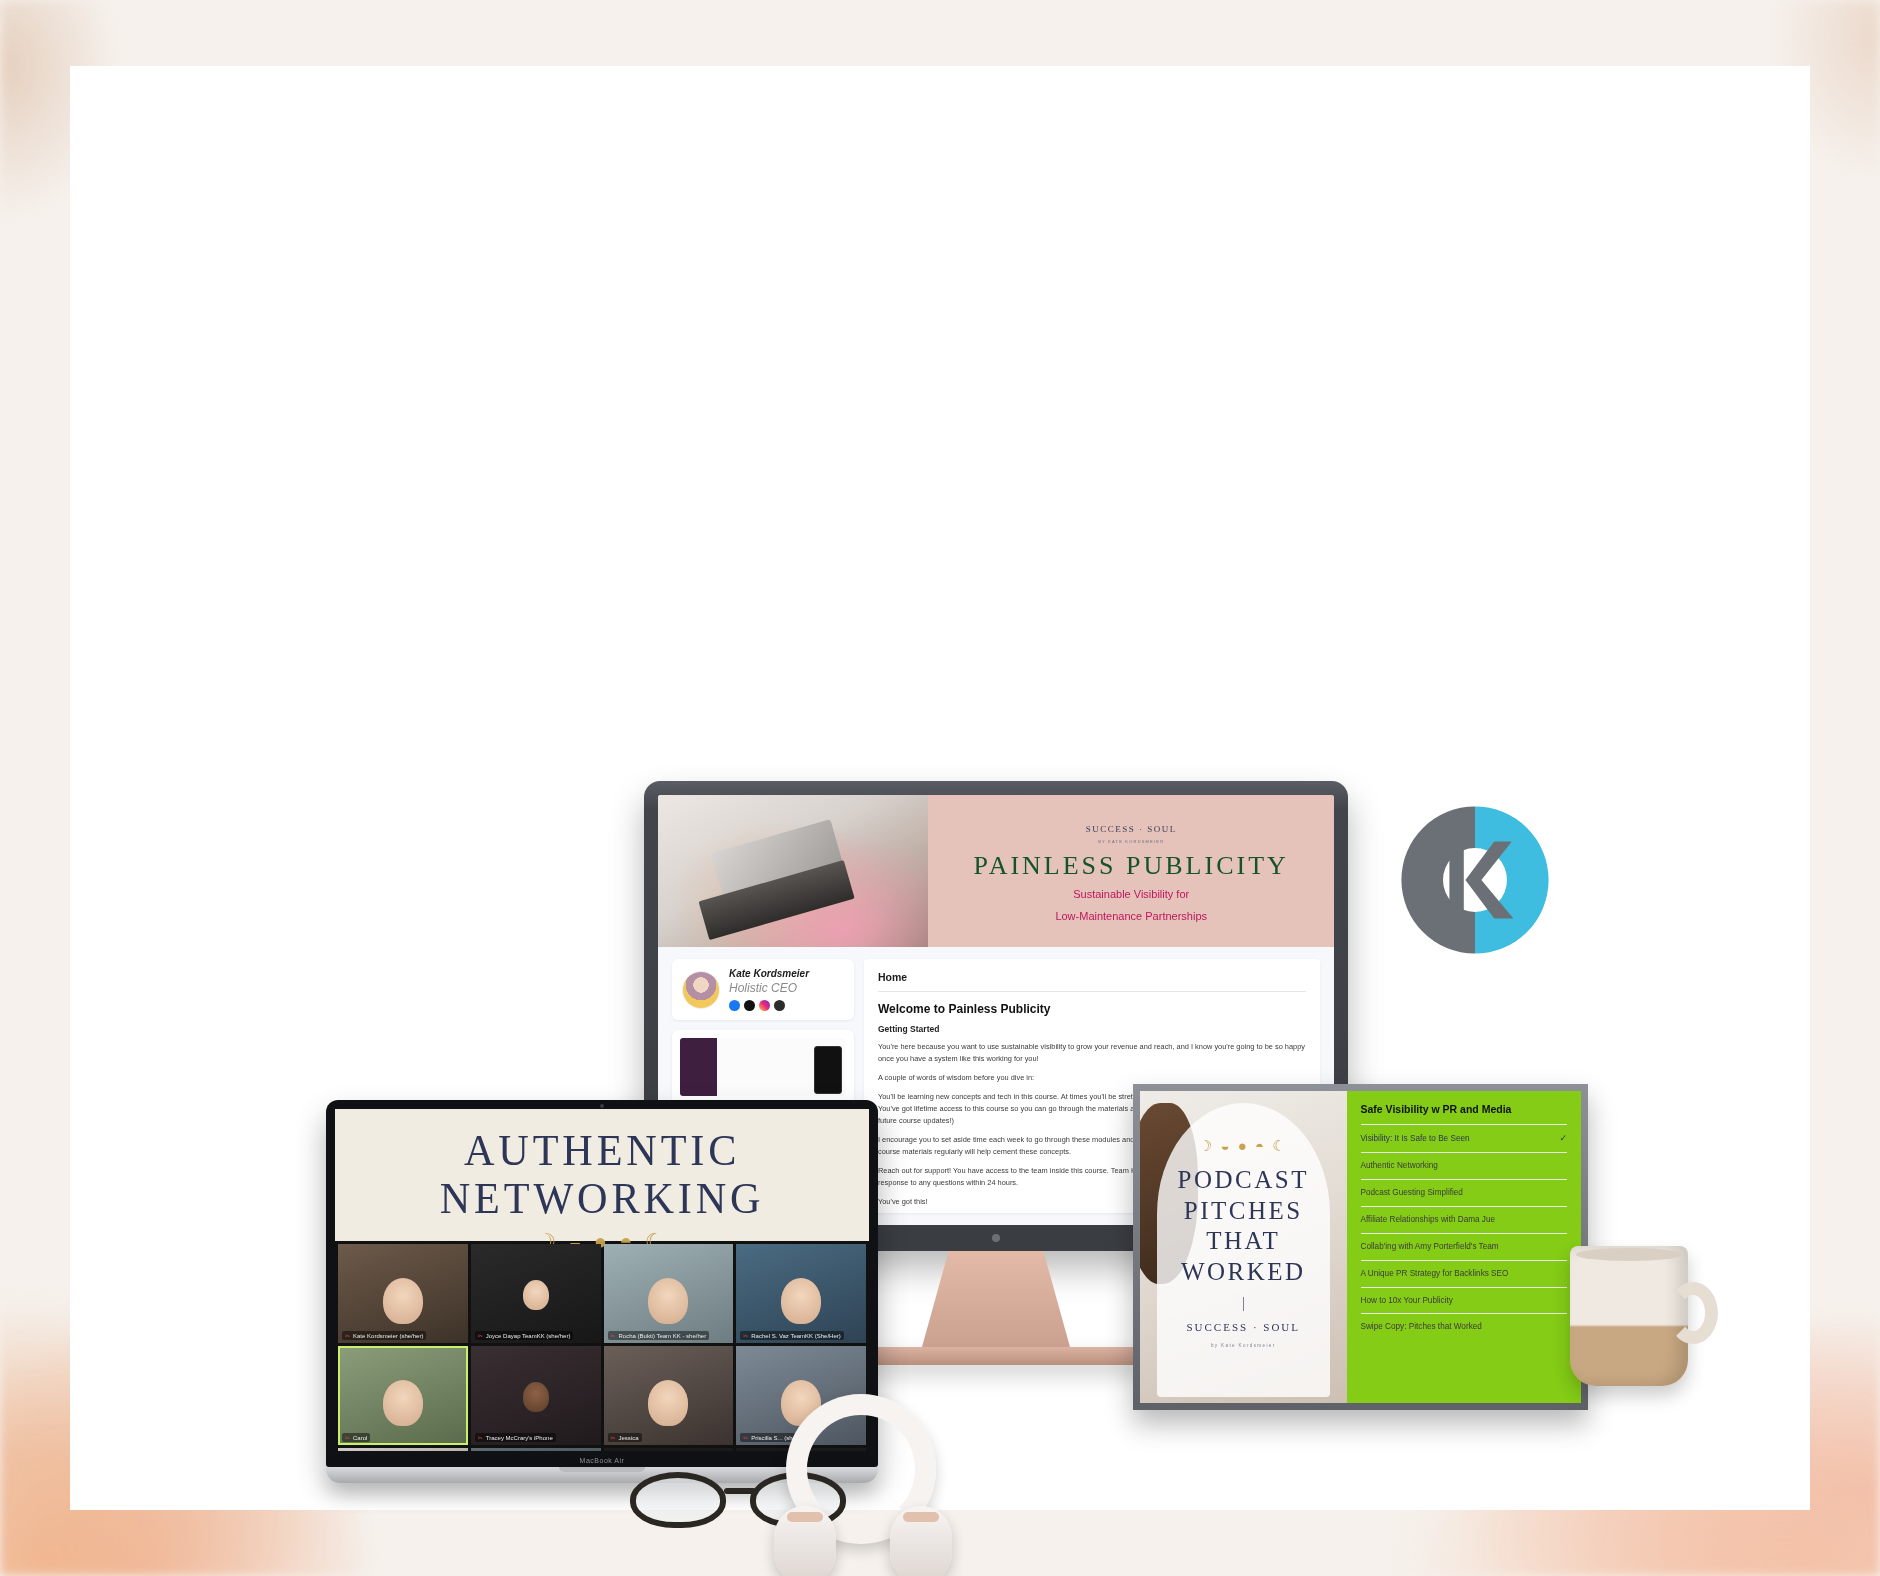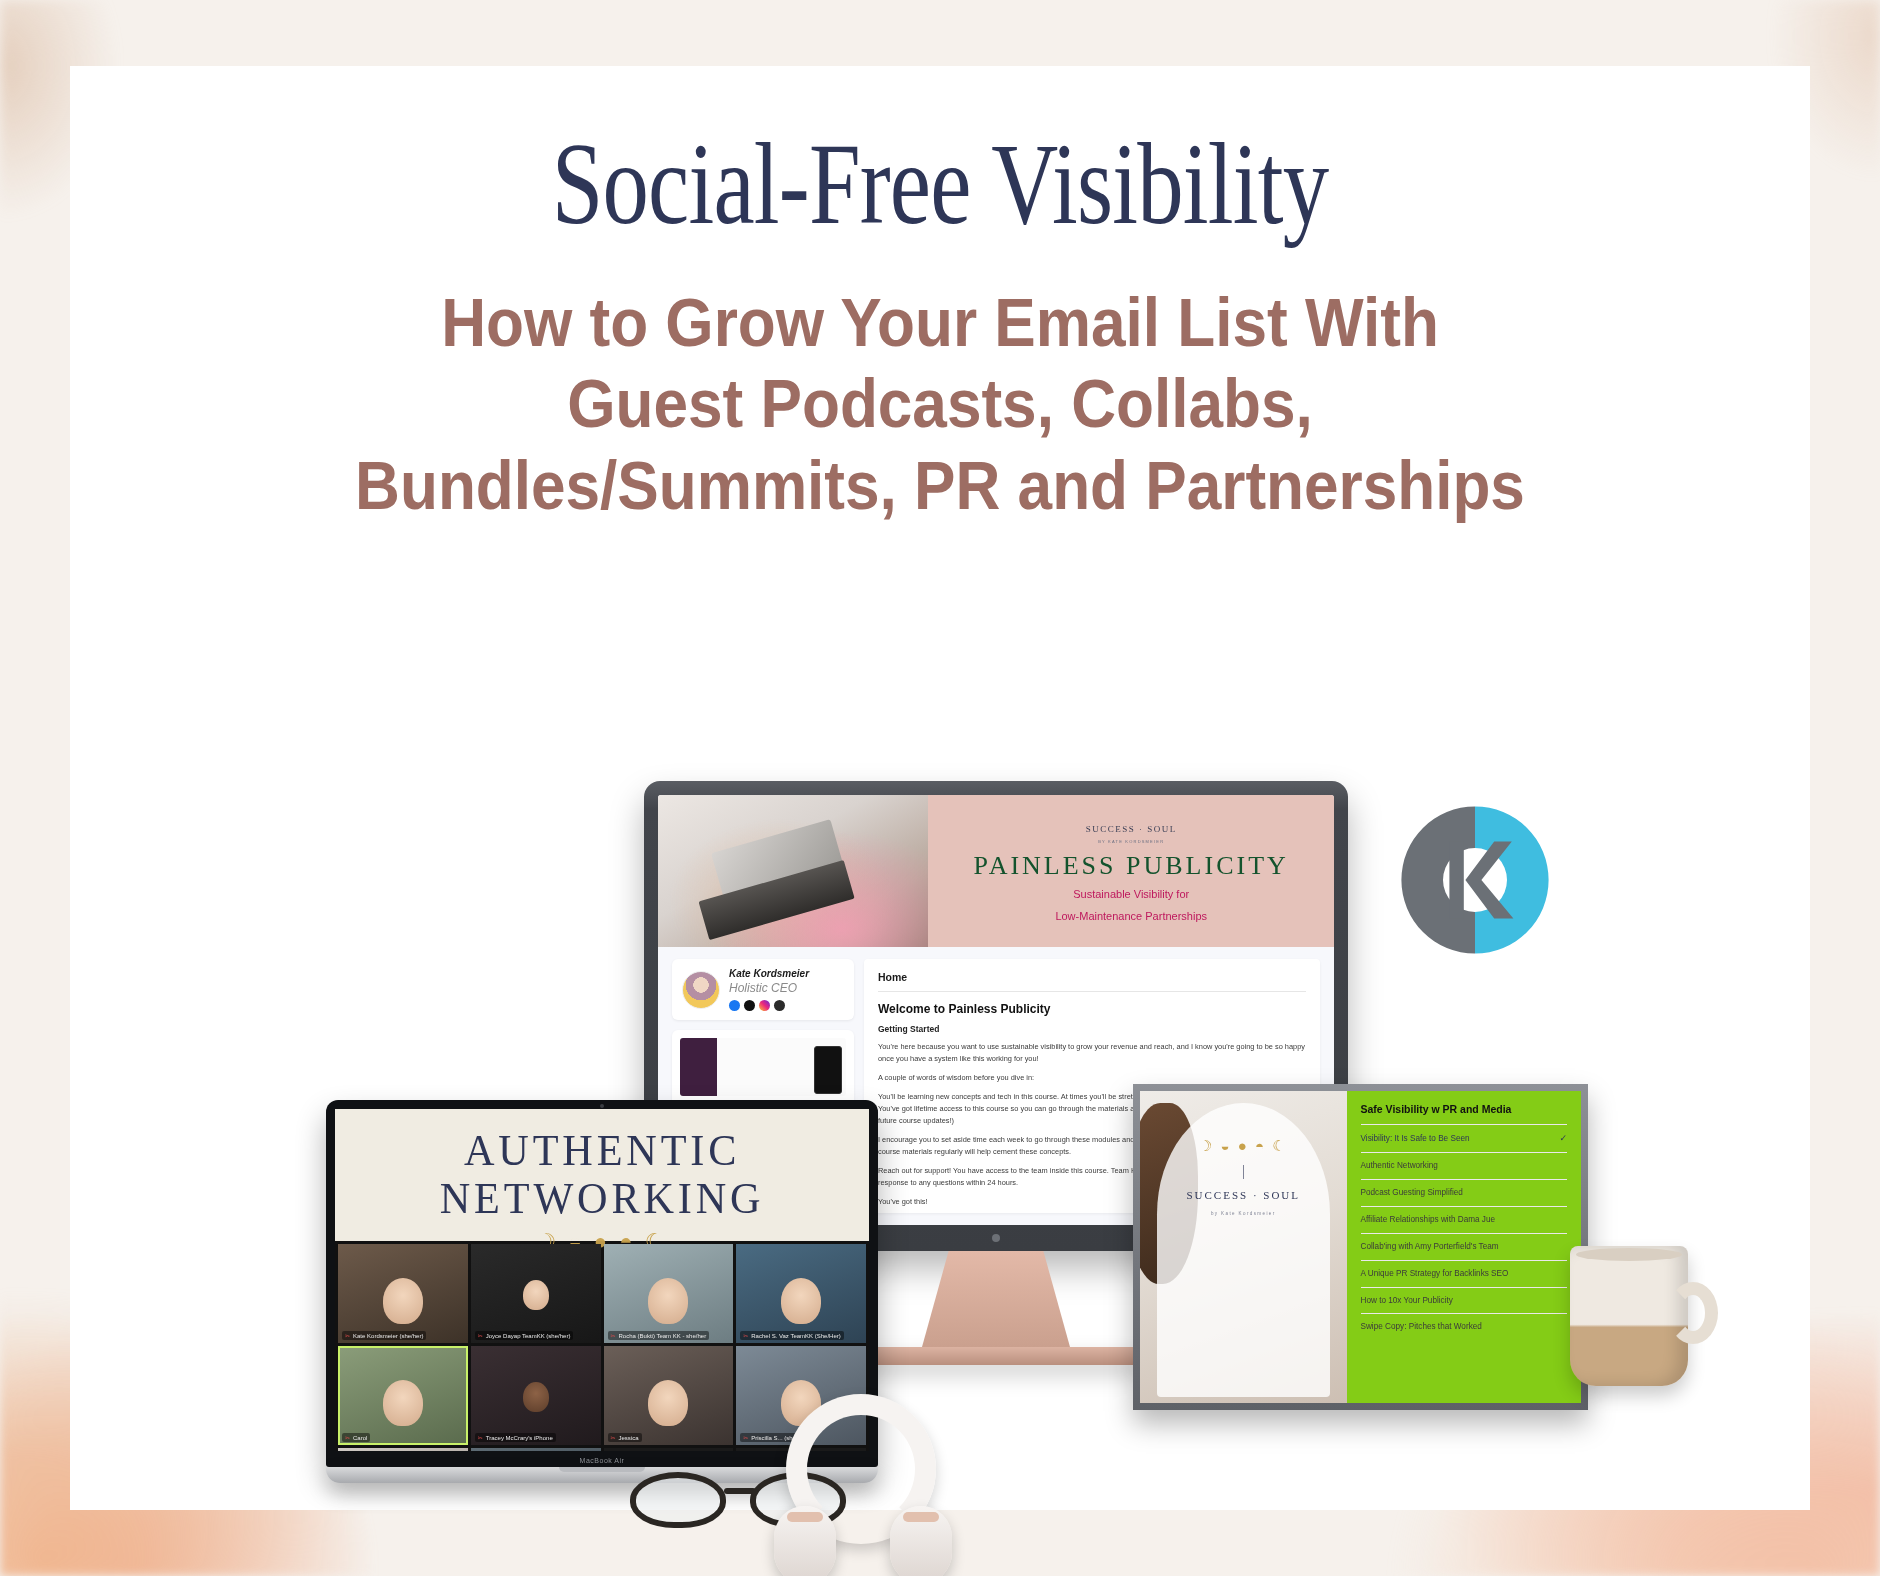--- a/index.html
+++ b/index.html
@@ -308,28 +308,20 @@
 
 <div class="page-bg">
   <div class="wc-tl"></div>
   <div class="wc-tr"></div>
   <div class="wc-bl"></div>
   <div class="wc-br"></div>
 </div>
 
 <div class="card">
 
-  <div class="title-wrap">
-    <div class="main-title">Social-Free Visibility</div>
-    <div class="sub-title">
-      <span class="ln">How to Grow Your Email List With</span>
-      <span class="ln">Guest Podcasts, Collabs,</span>
-      <span class="ln">Bundles/Summits, PR and Partnerships</span>
-    </div>
-  </div>
 
   <div class="stage">
 
     <div class="kk">
       <svg viewBox="0 0 100 100" aria-hidden="true">
         <path d="M50 4 A46 46 0 0 1 50 96 L50 70 A20 20 0 0 0 50 30 Z" fill="#3fbde0"></path>
         <path d="M50 4 A46 46 0 0 0 50 96 L50 70 A20 20 0 0 1 50 30 Z" fill="#6b7076"></path>
         <rect x="34" y="26" width="9" height="48" fill="#6b7076"></rect>
         <path d="M44 50 L62 26 L73 26 L54 50 L74 74 L62 74 Z" fill="#6b7076"></path>
       </svg>
@@ -402,20 +394,26 @@
     </div>
 
     <div class="book">
       <div class="book-frame">
         <div class="book-inner">
 
           <div class="bk-left">
             <div class="bk-hair"></div>
             <div class="arch">
               <div class="bk-moons">☽ ◒ ● ◓ ☾</div>
+              <div class="bk-t">
+                <div>PODCAST</div>
+                <div>PITCHES</div>
+                <div>THAT</div>
+                <div>WORKED</div>
+              </div>
               <div class="bk-div"></div>
               <div class="bk-brand">SUCCESS · SOUL</div>
               <div class="bk-brand-sub">by Kate Kordsmeier</div>
             </div>
           </div>
 
           <div class="bk-right">
             <div class="bk-h">Safe Visibility w PR and Media</div>
             <div class="bk-li sel">
               <span>Visibility: It Is Safe to Be Seen</span>

